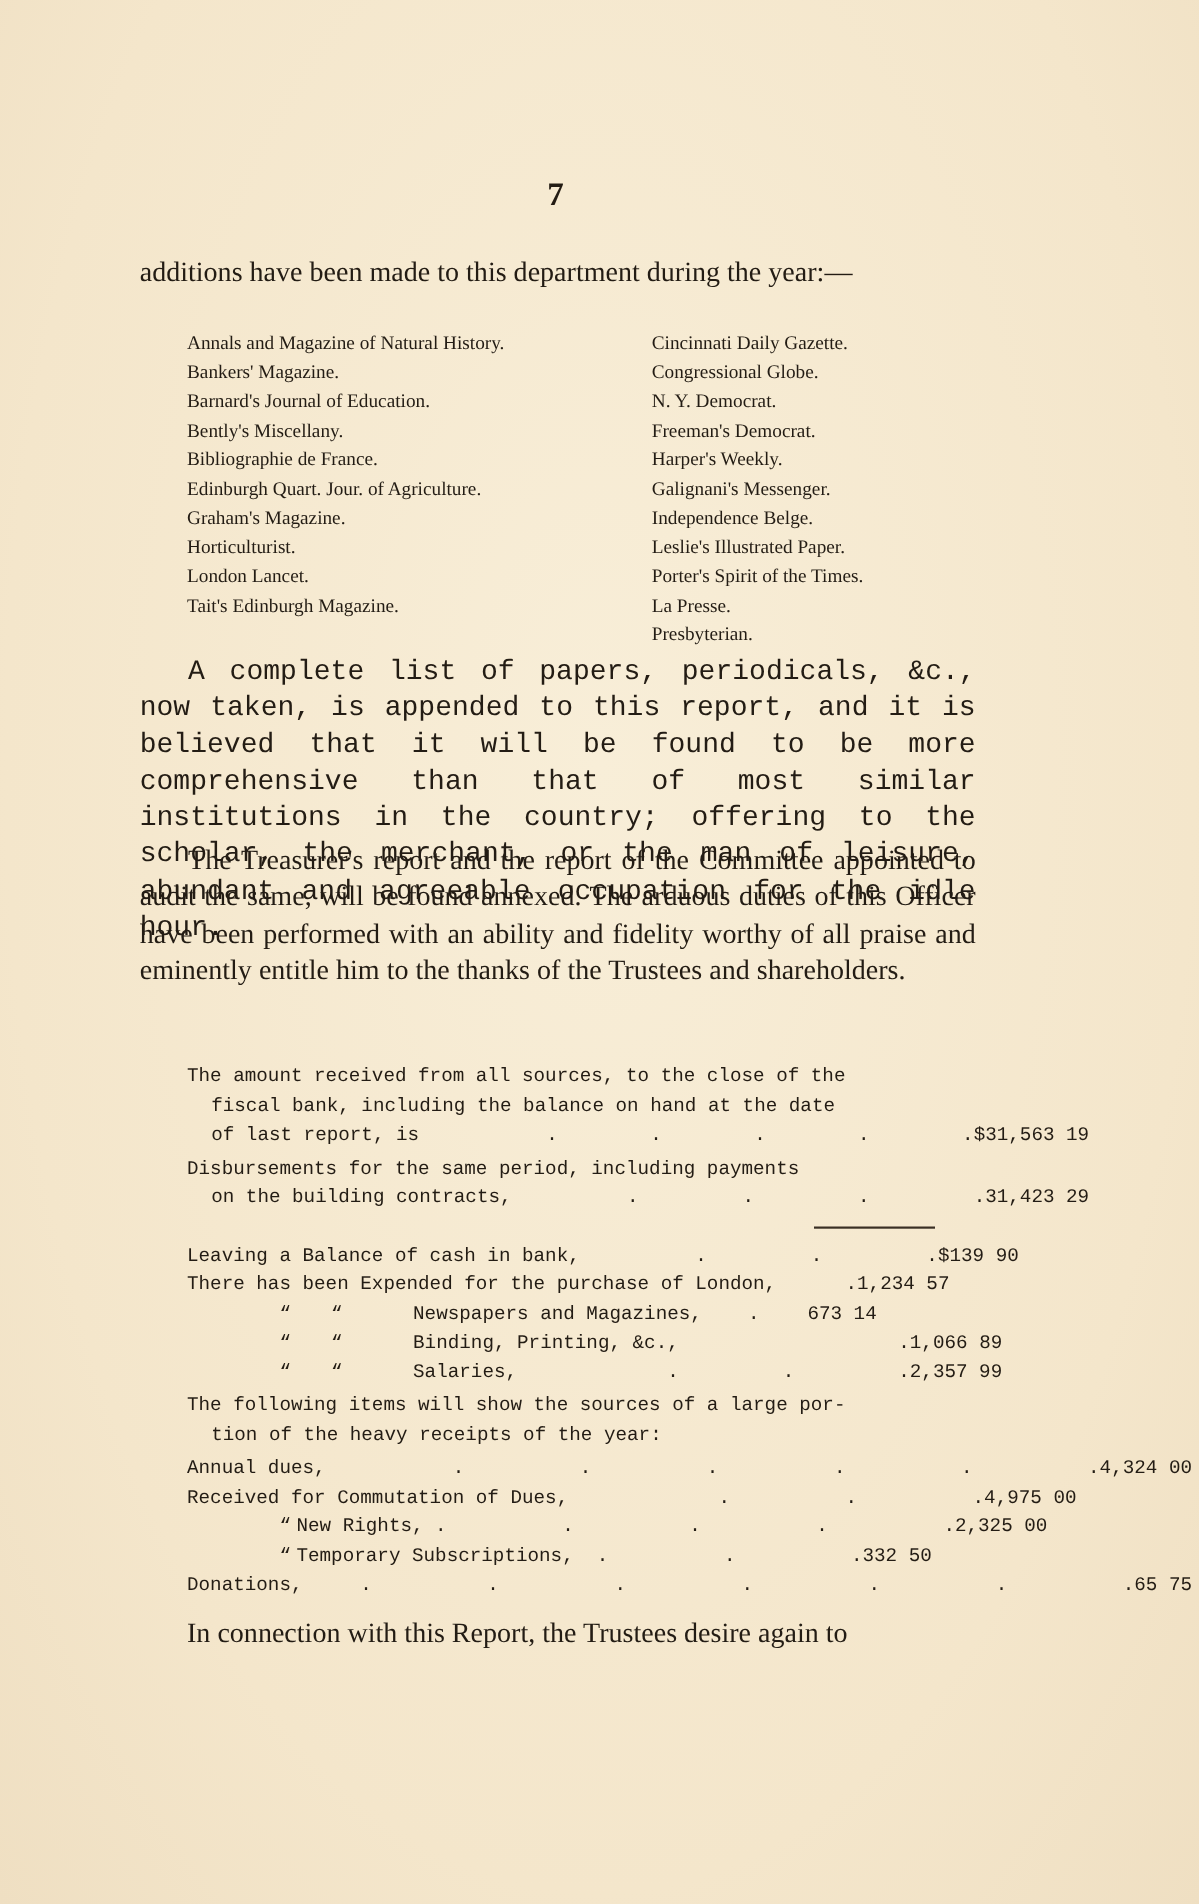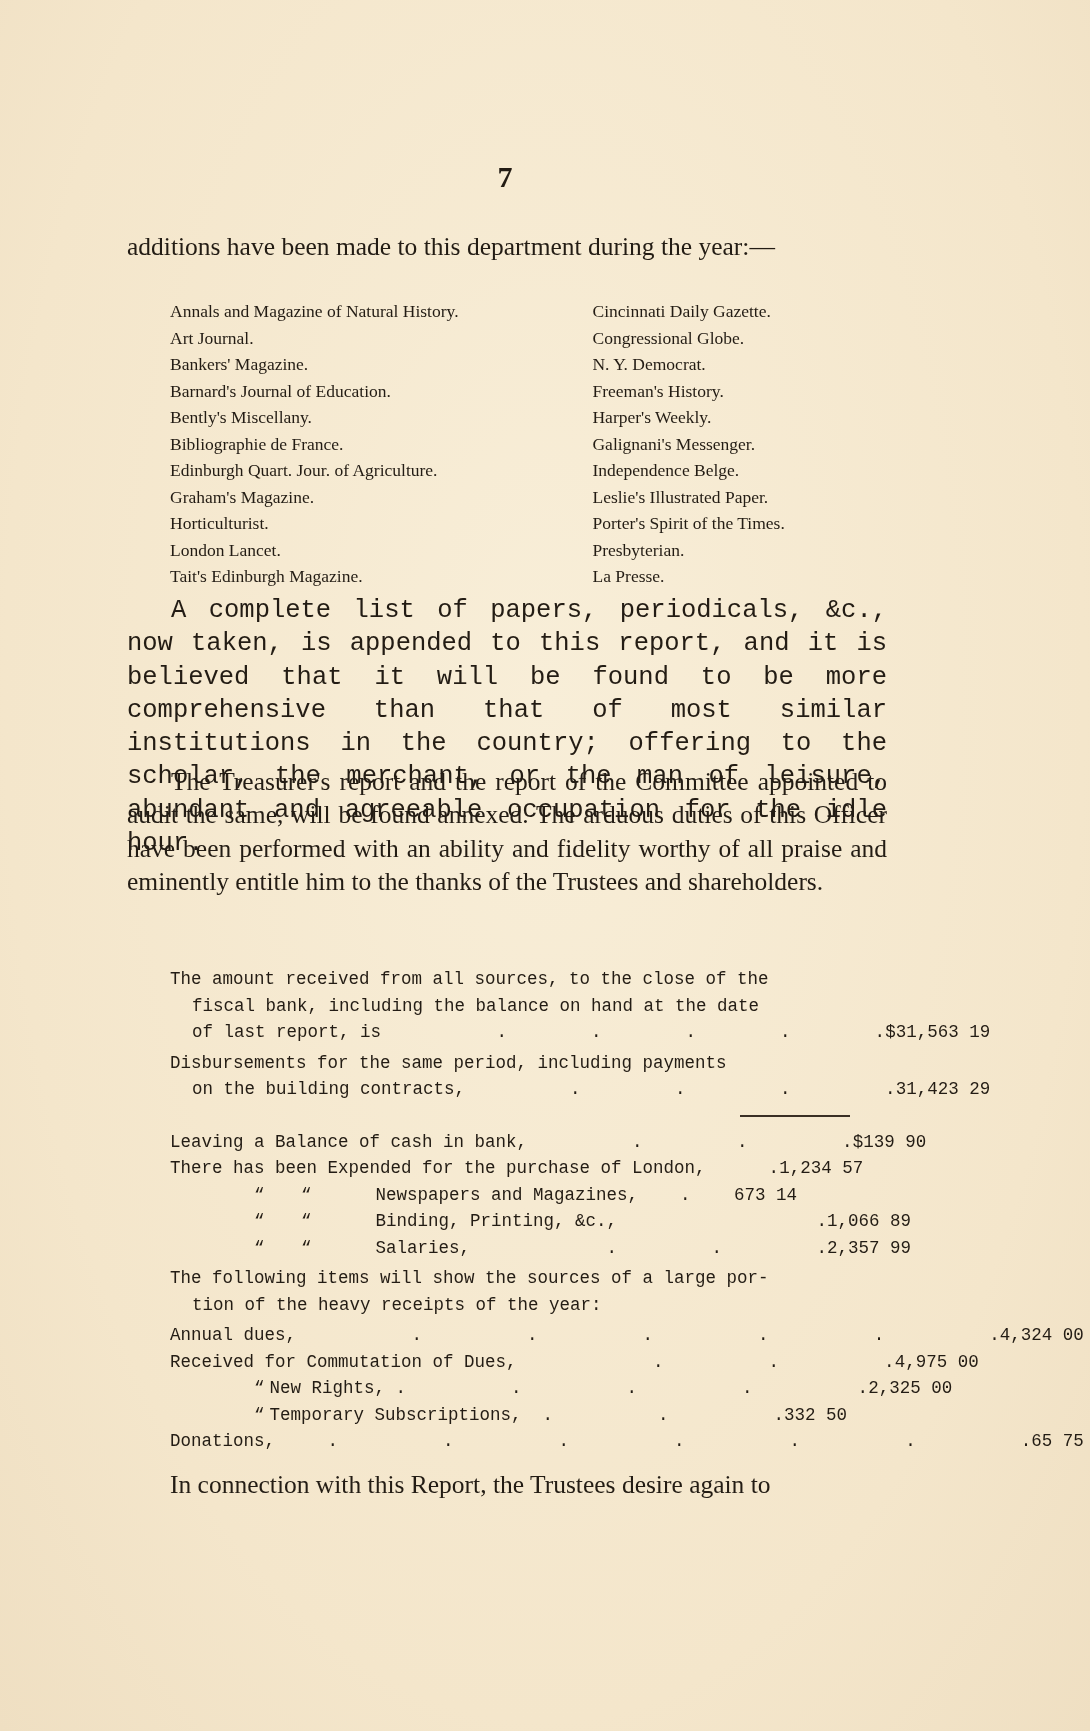--- a/index.html
+++ b/index.html
@@ -61,43 +61,42 @@
 
   <div class="page-number">7</div>
 
   <div class="body-text intro">
     <p>additions have been made to this department during the year:—</p>
   </div>
 
   <div class="periodicals">
     <ul class="col col-left">
       <li>Annals and Magazine of Natural History.</li>
-      <li>Art Journal.</li>
       <li>Bankers' Magazine.</li>
       <li>Barnard's Journal of Education.</li>
       <li>Bently's Miscellany.</li>
       <li>Bibliographie de France.</li>
       <li>Edinburgh Quart. Jour. of Agriculture.</li>
       <li>Graham's Magazine.</li>
       <li>Horticulturist.</li>
       <li>London Lancet.</li>
       <li>Tait's Edinburgh Magazine.</li>
     </ul>
     <ul class="col col-right">
       <li>Cincinnati Daily Gazette.</li>
       <li>Congressional Globe.</li>
       <li>N. Y. Democrat.</li>
-      <li>Freeman's History.</li>
+      <li>Freeman's Democrat.</li>
       <li>Harper's Weekly.</li>
       <li>Galignani's Messenger.</li>
       <li>Independence Belge.</li>
       <li>Leslie's Illustrated Paper.</li>
       <li>Porter's Spirit of the Times.</li>
+      <li>La Presse.</li>
       <li>Presbyterian.</li>
-      <li>La Presse.</li>
     </ul>
   </div>
 
   <div class="body-text para1">
     <p>A complete list of papers, periodicals, &amp;c., now taken, is appended to this report, and it is believed that it will be found to be more comprehensive than that of most similar institutions in the country; offering to the scholar, the merchant, or the man of leisure, abundant and agreeable occupation for the idle hour.</p>
   </div>
 
   <div class="body-text para2">
     <p>The Treasurer's report and the report of the Committee appointed to audit the same, will be found annexed. The arduous duties of this Officer have been performed with an ability and fidelity worthy of all praise and eminently entitle him to the thanks of the Trustees and shareholders.</p>
   </div>

